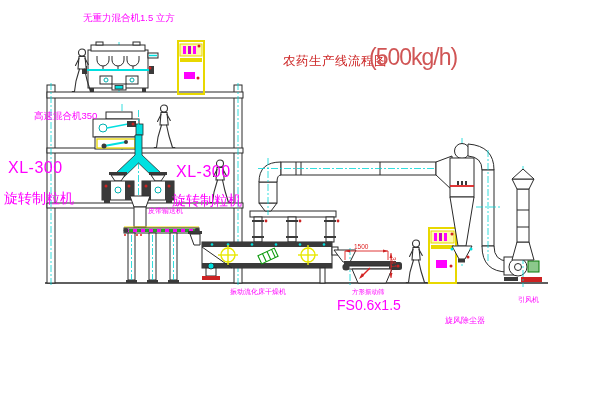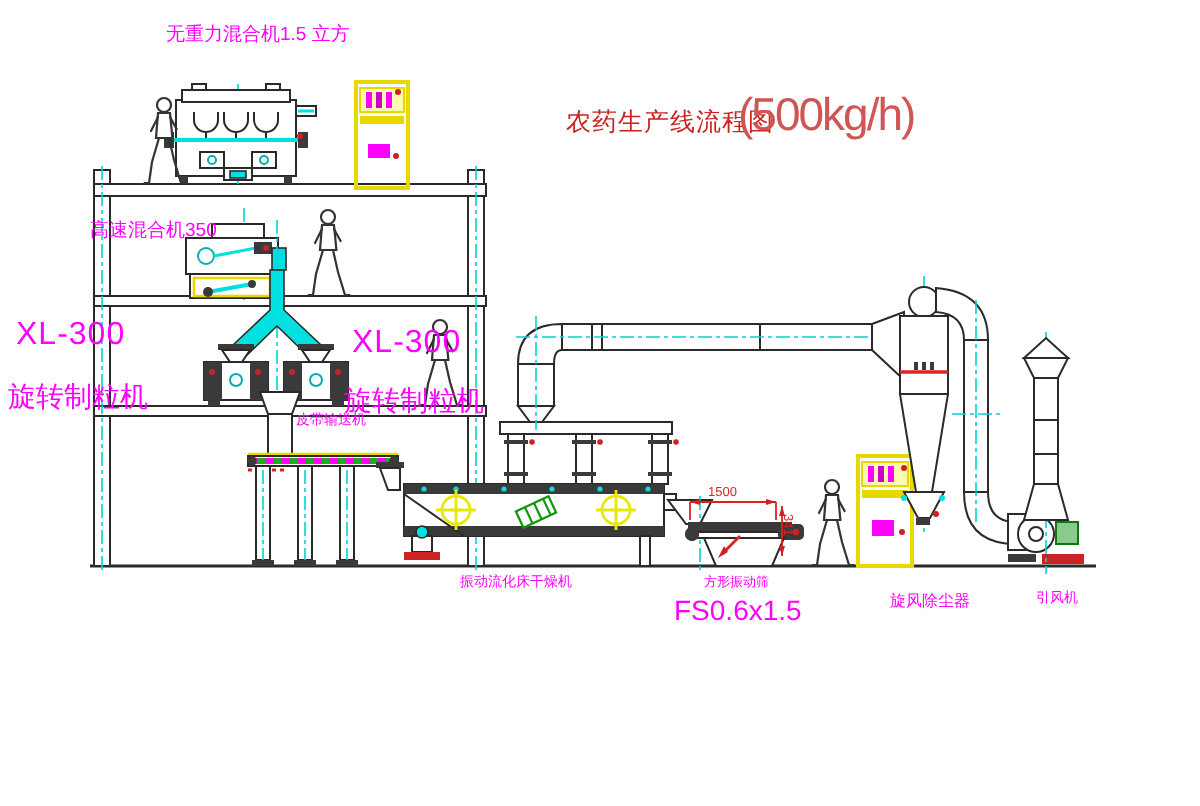--- a/index.html
+++ b/index.html
@@ -2,21 +2,21 @@
 <html><head>
 <meta charset="utf-8">
 <style>
   html,body{margin:0;padding:0;background:#fff;}
   #canvas{position:relative;width:548px;height:403px;background:#ffffff;overflow:hidden;
           font-family:"Liberation Sans",sans-serif;}
   #canvas svg{position:absolute;left:0;top:0;}
   .lbl{position:absolute;color:#ff00ff;line-height:1;white-space:nowrap;}
   .sz6{font-size:6.5px;}
   .sz7{font-size:7px;}
-  .sz8{font-size:8px;}
+  .sz8{font-size:8px;margin-top:20px;}
   .sz9{font-size:14px;}
   .sz95{font-size:9.5px;}
   .model{font-size:14px;}
   .xl{font-size:16px;letter-spacing:0.5px;text-align:center;}
   .t-cn{position:absolute;color:#cc2222;font-weight:normal;font-size:12.5px;letter-spacing:0.5px;}
   .t-cap{position:absolute;color:#d05555;font-size:23px;font-weight:400;letter-spacing:-1px;}
   .dim{position:absolute;color:#dd2222;font-size:6.5px;line-height:1;}
   .rot90{transform:rotate(90deg);transform-origin:left top;}
   .cl{stroke:#00d5d5;stroke-width:0.8;stroke-dasharray:7 2 2 2;fill:none;}
   .ln{stroke:#2a2a2a;stroke-width:1;fill:none;}
@@ -314,21 +314,21 @@
         <use href="#person" transform="translate(209,159)"></use>
       </g>
   <g>
         <use href="#person" transform="translate(405,239)"></use>
       </g>
 </svg>
 
 <span class="lbl sz95" style="left:83px;top:13px;">无重力混合机1.5 立方</span>
 <span class="t-cn" style="left:283px;top:53px;">农药生产线流程图</span>
 <span class="t-cap" style="left:369px;top:44px;">(500kg/h)</span>
-<span class="lbl sz95" style="left:45px;top:111px;">高速混合机350</span>
+<span class="lbl sz95" style="left:34px;top:111px;">高速混合机350</span>
 <span class="lbl xl" style="left:8px;top:160px;">XL-300</span>
 <span class="lbl sz9" style="left:4px;top:191px;">旋转制粒机</span>
 <span class="lbl xl" style="left:176px;top:164px;">XL-300</span>
 <span class="lbl sz9" style="left:172px;top:193px;">旋转制粒机</span>
 <span class="lbl sz7" style="left:148px;top:207px;">皮带输送机</span>
 <span class="lbl sz7" style="left:230px;top:288px;">振动流化床干燥机</span>
 <span class="lbl sz6" style="left:352px;top:289px;">方形振动筛</span>
 <span class="lbl model" style="left:337px;top:298px;">FS0.6x1.5</span>
 <span class="lbl sz8" style="left:445px;top:297px;">旋风除尘器</span>
 <span class="lbl sz7" style="left:518px;top:296px;">引风机</span>

